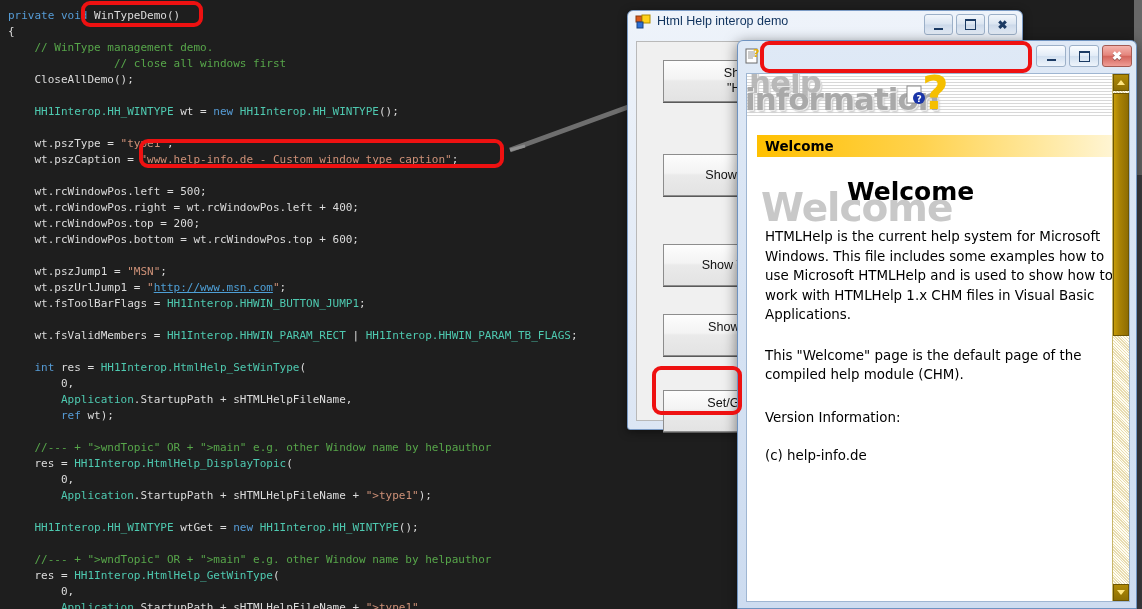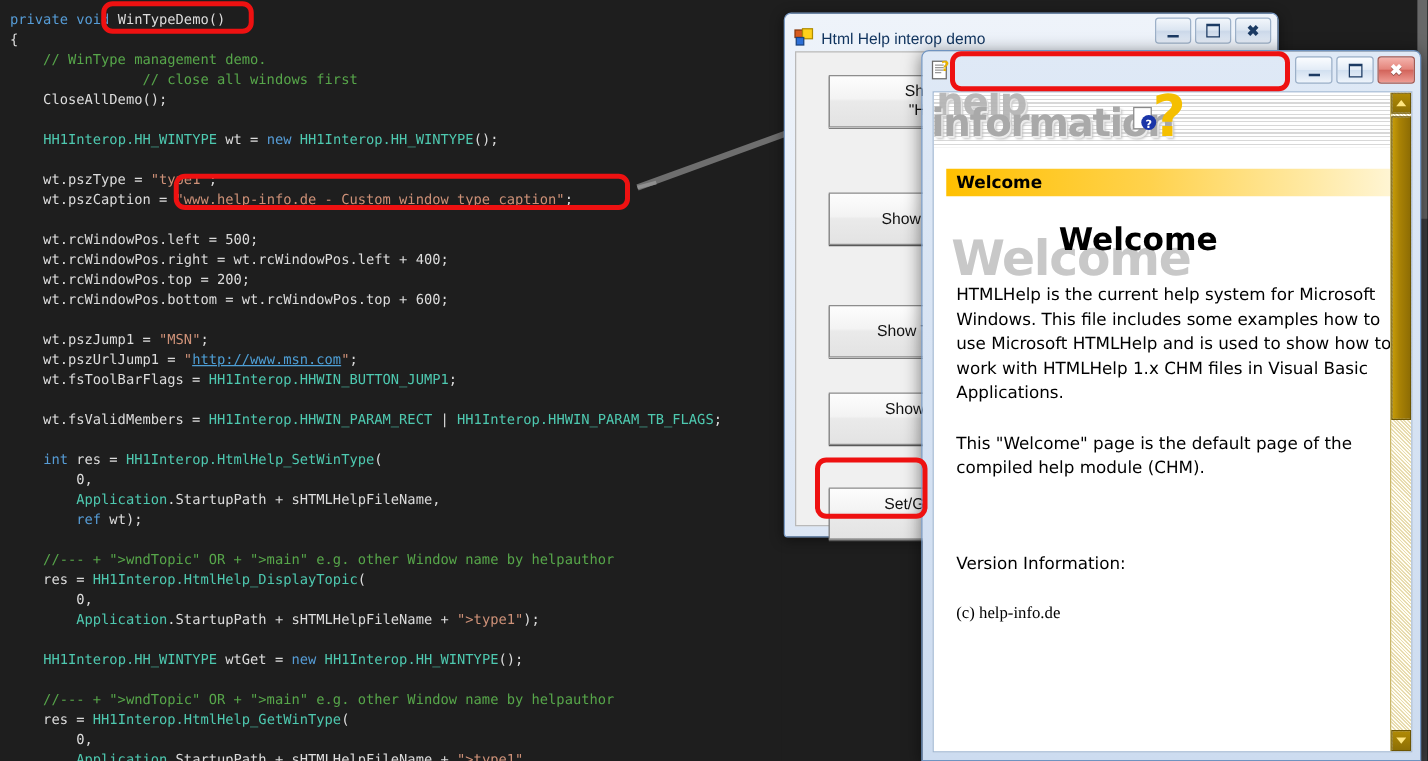--- a/index.html
+++ b/index.html
@@ -49,21 +49,21 @@
     position:absolute;left:627px;top:10px;width:396px;height:420px;
     background:linear-gradient(to bottom,#eef3fa 0%,#dce6f4 100%);
     border:1px solid #7a9ac4;
     border-radius:6px 6px 3px 3px;
     box-shadow:0 2px 10px rgba(0,0,0,.45);
     box-sizing:border-box;
     padding:3px;
   }
   #demo-titlebar{
     height:24px;position:relative;
-    display:flex;align-items:flex-end;
+    display:flex;align-items:flex-start;
   }
   #demo-app-icon{
     width:16px;height:16px;margin-left:4px;margin-right:6px;position:relative;flex:none;
   }
   #demo-title-text{
     font-size:12.5px;color:#10335e;font-family:"Liberation Sans",sans-serif;
     white-space:nowrap;
   }
   #demo-win-buttons{
     position:absolute;right:2px;top:0px;display:flex;gap:3px;
@@ -178,23 +178,23 @@
     font-size:25px;font-weight:bold;color:#000;
     font-family:"DejaVu Sans",sans-serif;
   }
   .help-p{
     font-size:13.4px;color:#000;line-height:19.5px;margin:0;
     font-family:"DejaVu Sans",sans-serif;
   }
   #p-chm{margin-top:36px;}
   #p-intro{margin-top:21px;}
   #p-default{margin-top:21px;}
-  #p-version{margin-top:57px;}
+  #p-version{margin-top:23px;}
   #p-release{margin-top:19px;}
-  #p-copy{margin-top:19px;font-family:Liberation Serif, serif;}
+  #p-copy{margin-top:19px;}
 
   #help-scrollbar{
     position:absolute;right:0;top:0;width:16px;bottom:0;
     background:repeating-linear-gradient(45deg,#e8dcb0 0px,#e8dcb0 1px,#fffdf2 1px,#fffdf2 2px);
     border-left:1px solid #c9b76a;
   }
   .sb-arrow{
     position:absolute;left:0;width:16px;height:17px;
     background:linear-gradient(to bottom,#b08a06,#8d6f04);
     border:1px solid #6d5603;box-sizing:border-box;

